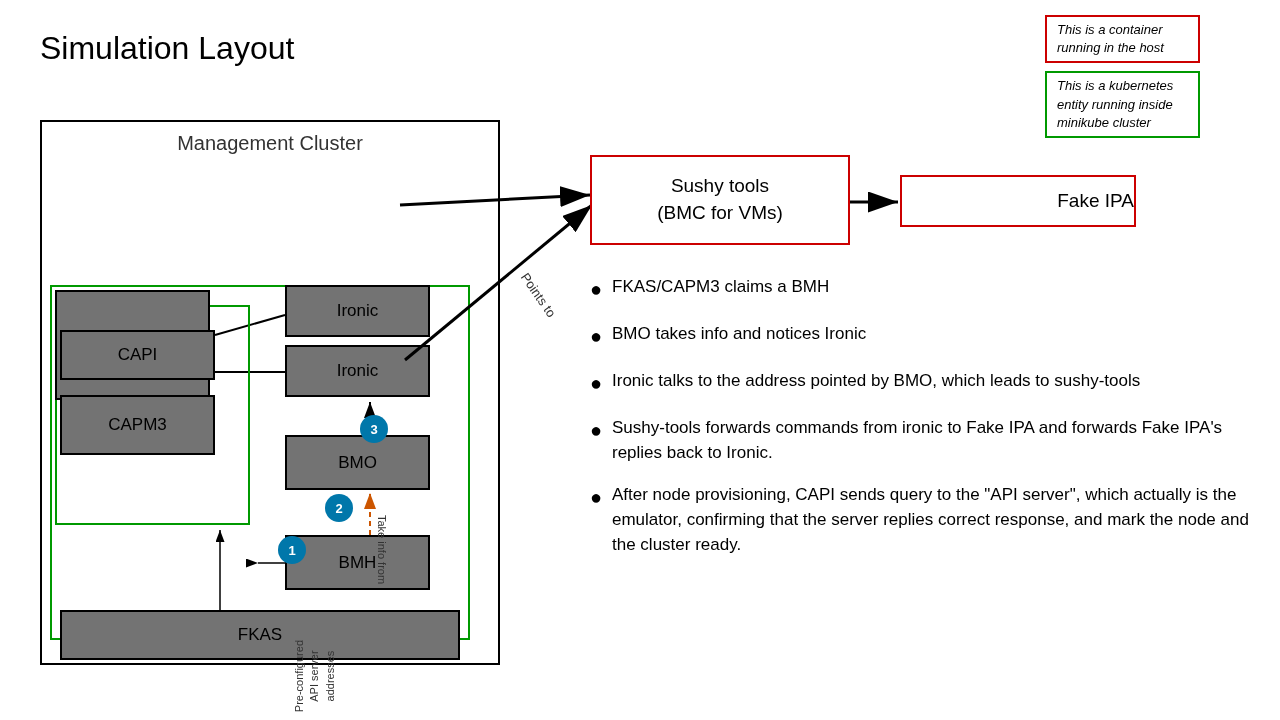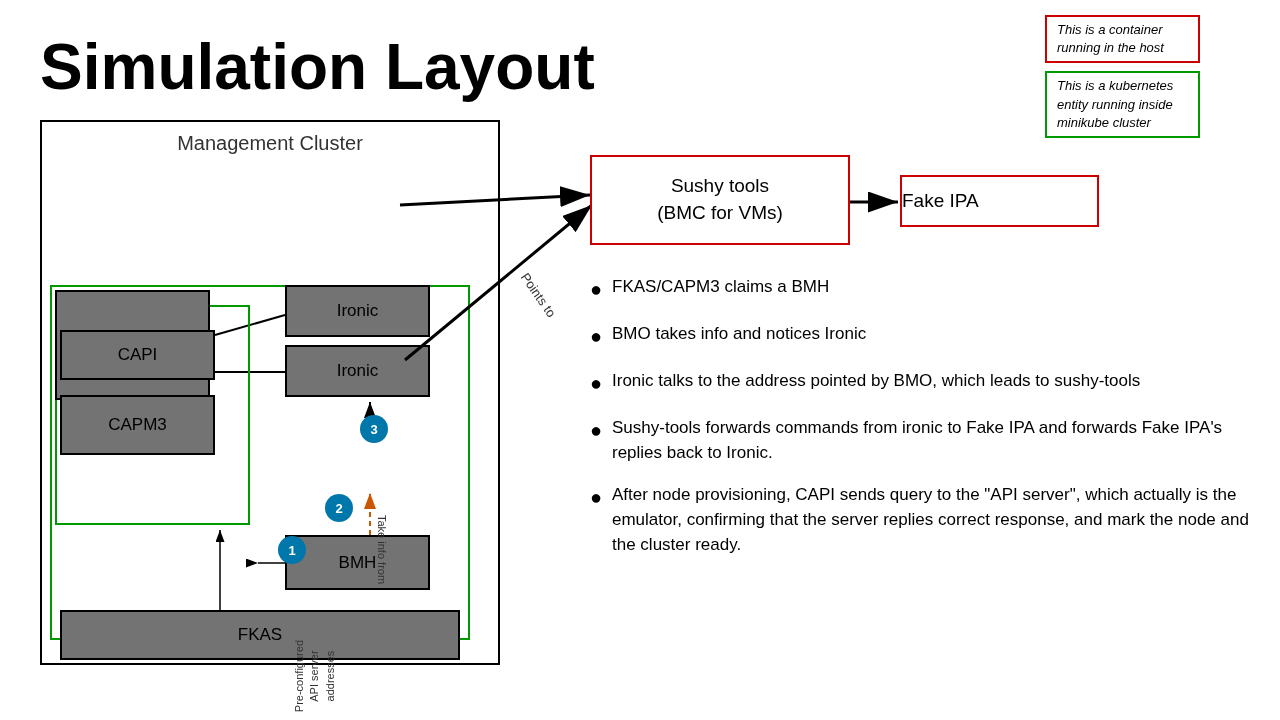--- a/index.html
+++ b/index.html
@@ -7,22 +7,22 @@
       font-family: Arial, sans-serif;
       background: #fff;
       width: 1280px;
       height: 720px;
       overflow: hidden;
       position: relative;
     }
 
     
     .page-title {
-      font-size: 64px;
-      font-weight: bold;
+      font-size: 32px;
+      font-weight: normal;
       position: absolute;
       top: 30px;
       left: 40px;
       font-family: 'Arial', sans-serif;
     }
 
     
     .legend-container {
       position: absolute;
       top: 15px;
@@ -234,26 +234,26 @@
       line-height: 1.4;
       text-align: center;
       background: #fff;
     }
 
     
     .fake-ipa-box {
       position: absolute;
       top: 175px;
       left: 900px;
-      width: 199px;
+      width: 236px;
       height: 52px;
       border: 2.5px solid #c00;
       display: flex;
       align-items: center;
-      justify-content: flex-start;
+      justify-content: flex-end;
       font-size: 19px;
       background: #fff;
     }
 
     
     .bullets-section {
       position: absolute;
       top: 275px;
       left: 590px;
       width: 660px;
@@ -344,20 +344,23 @@
   </div>
 
   <div class="component-box capi-box black-border">
     <span>CAPI</span>
   </div>
 
   <div class="component-box capm3-box black-border">
     <span>CAPM3</span>
   </div>
 
+  <div class="component-box bmo-box black-border">
+    <span>BMO</span>
+  </div>
 
   <div class="component-box bmh-box black-border">
     <span>BMH</span>
   </div>
 
   <div class="component-box fkas-box black-border">
     <span>FKAS</span>
   </div>
 
   <div class="circle-label circle-1">

